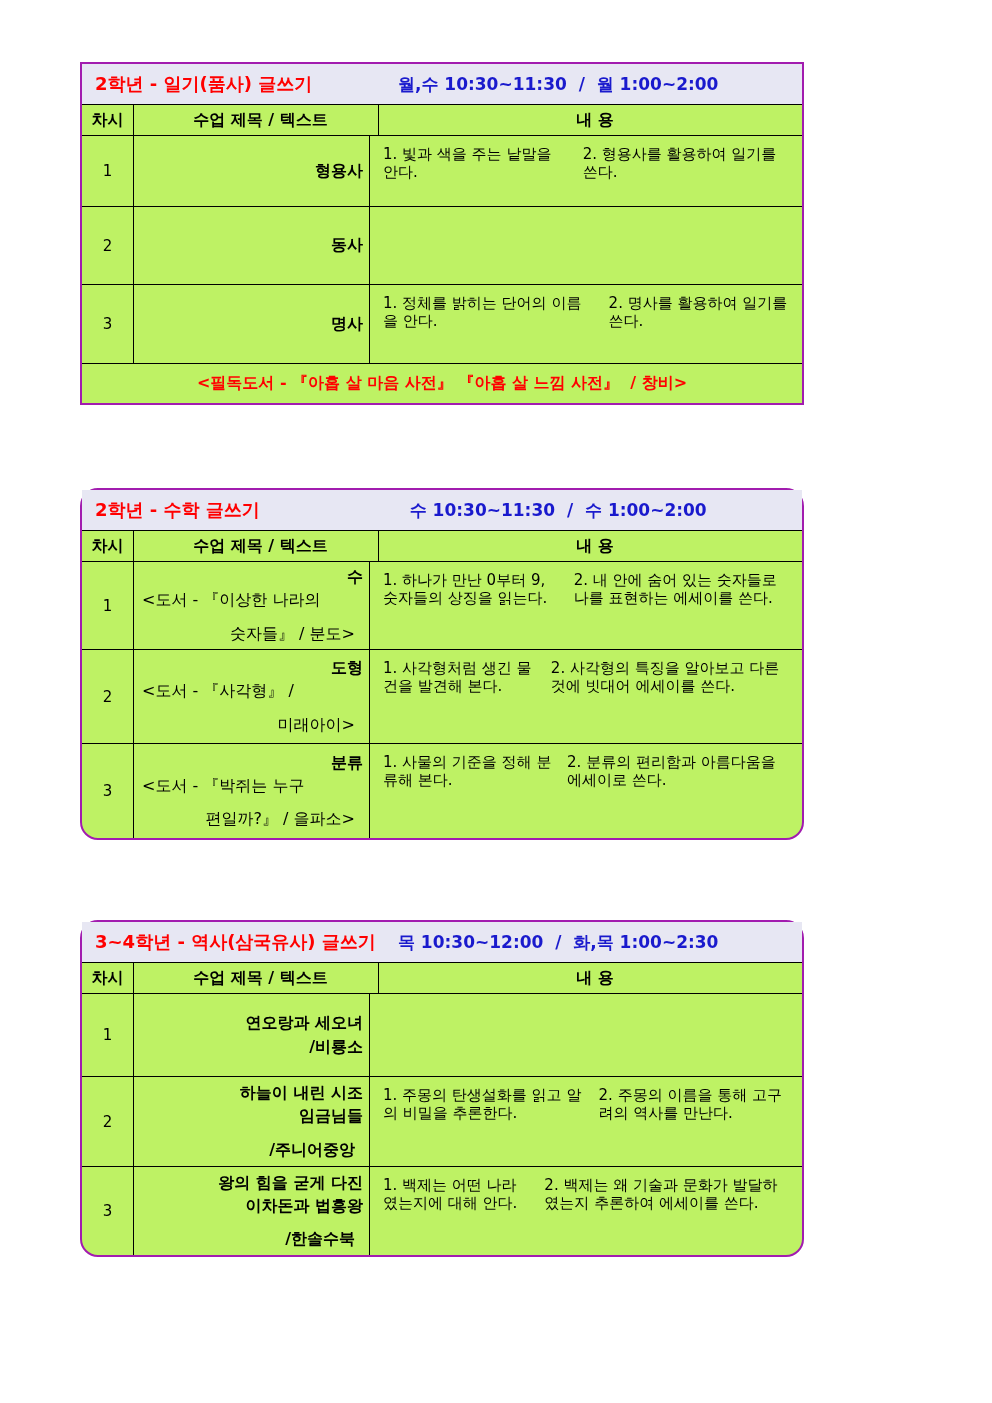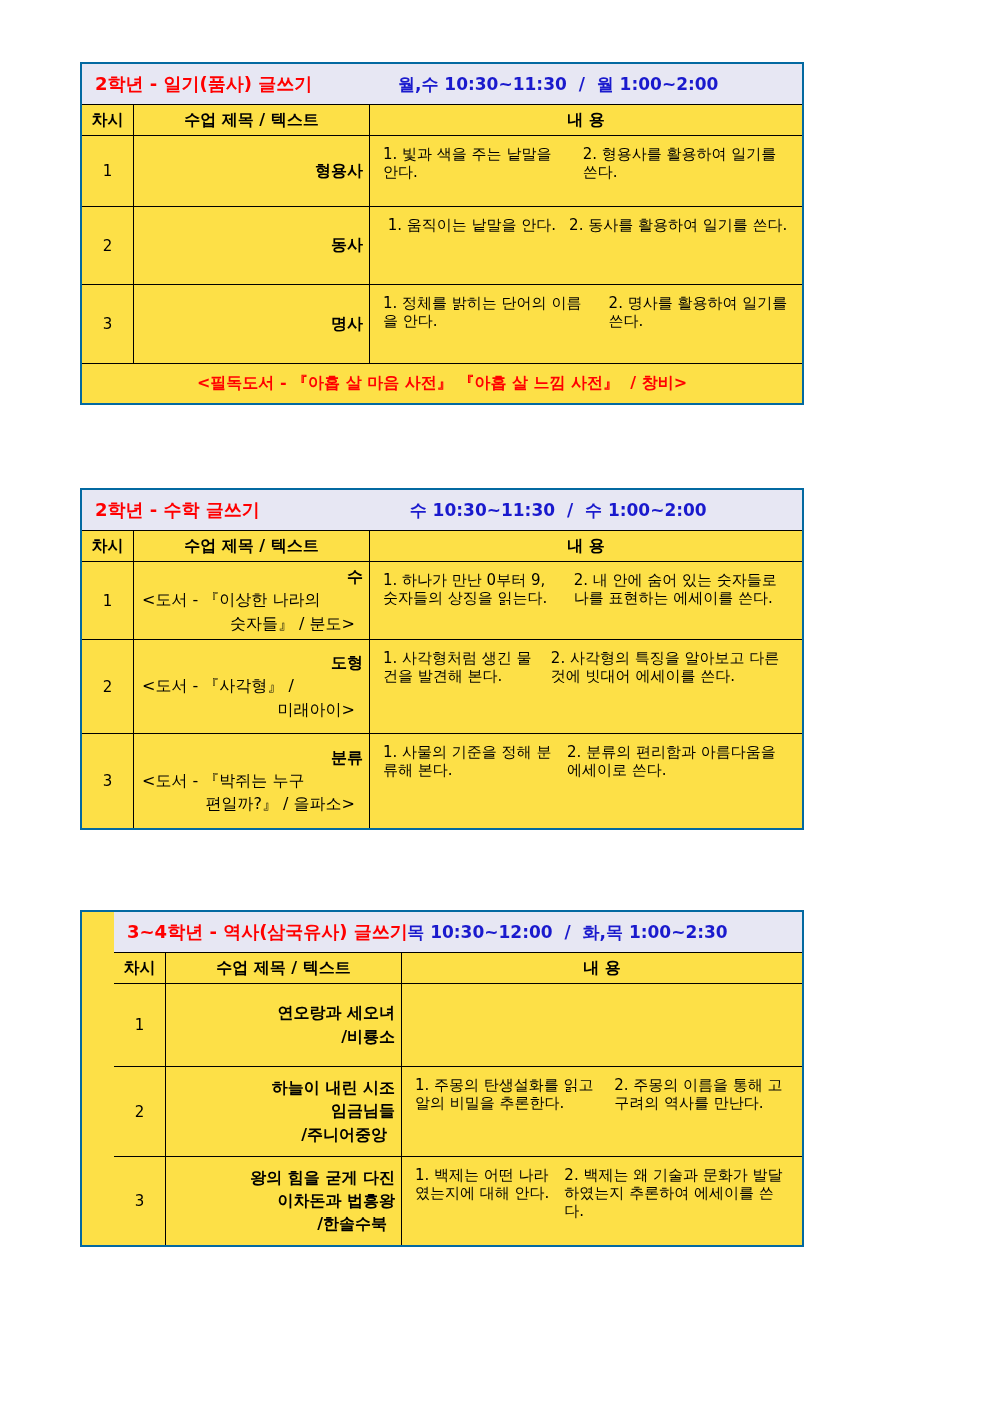--- a/index.html
+++ b/index.html
@@ -8,26 +8,26 @@
     width: 992px;
     min-height: 1403px;
     background: #ffffff;
     font-family: "DejaVu Sans", "Liberation Sans", sans-serif;
     color: #000000;
   }
   .page { padding: 62px 80px 40px 80px; }
 
   .tbl {
     width: 724px;
-    border: 2px solid #0369a1;
-    background: #fde047;
-  }
-  .tbl + .tbl { margin-top: 0; }
+    border: 2px solid #a21caf;
+    background: #bef264;
+  }
+  .tbl + .tbl { margin-top: 0; border-radius: 18px; }
   #table-2 { margin-top: 83px; }
-  #table-3 { margin-top: 80px; padding-left: 32px; }
+  #table-3 { margin-top: 80px; }
 
   .row { display: flex; border-bottom: 1px solid #000000; }
   .tbl .row:last-child { border-bottom: none; }
 
   .title-row {
     height: 41px;
     background: #e7e7f3;
     align-items: center;
   }
   .course-title {
@@ -45,37 +45,37 @@
     color: #1a1acd;
     text-align: center;
     padding-right: 70px;
     white-space: pre;
   }
 
   .c1 { width: 52px;  border-right: 1px solid #000000; flex-shrink: 0; }
   .c2 { width: 236px; border-right: 1px solid #000000; flex-shrink: 0; }
   .c3 { flex: 1; }
 
-  .head-row { height: 31px; }
+  .head-row { height: 31px; gap: 9px; }
   .head-row > div {
     display: flex; align-items: center; justify-content: center;
     font-size: 16px; font-weight: bold; white-space: pre;
   }
 
   .cell-num {
     display: flex; align-items: center; justify-content: center;
     font-size: 15px;
   }
   .cell-title {
     display: flex; flex-direction: column; justify-content: center;
     padding: 6px 6px; gap: 5px; font-size: 16px; line-height: 1.15;
   }
   .t-line.center { text-align: right; }
   .t-line.left   { text-align: left;  padding-left: 2px; }
-  .t-line.right  { text-align: right; padding-right: 8px; }
+  .t-line.right  { text-align: right; padding-right: 8px; margin-top: 10px; }
   .t-line.bold   { font-weight: bold; }
   .cell-content {
     display: flex; flex-direction: row; justify-content: center;
     gap: 13px; padding: 9px 10px 9px 13px; font-size: 15px; line-height: 1.2;
   }
 
   
   .t1-r1 { min-height: 71px; }
   .t1-r2 { min-height: 78px; }
   .t1-r3 { min-height: 79px; }
@@ -116,24 +116,20 @@
       <div class="c3 cell-content">
         <div>1. 빛과 색을 주는 낱말을 안다.</div>
         <div>2. 형용사를 활용하여 일기를 쓴다.</div>
       </div>
     </div>
     <div class="row t1-r2">
       <div class="c1 cell-num">2</div>
       <div class="c2 cell-title">
         <div class="t-line center bold">동사</div>
       </div>
-      <div class="c3 cell-content">
-        <div>1. 움직이는 낱말을 안다.</div>
-        <div>2. 동사를 활용하여 일기를 쓴다.</div>
-      </div>
     </div>
     <div class="row t1-r3">
       <div class="c1 cell-num">3</div>
       <div class="c2 cell-title">
         <div class="t-line center bold">명사</div>
       </div>
       <div class="c3 cell-content">
         <div>1. 정체를 밝히는 단어의 이름을 안다.</div>
         <div>2. 명사를 활용하여 일기를 쓴다.</div>
       </div>

